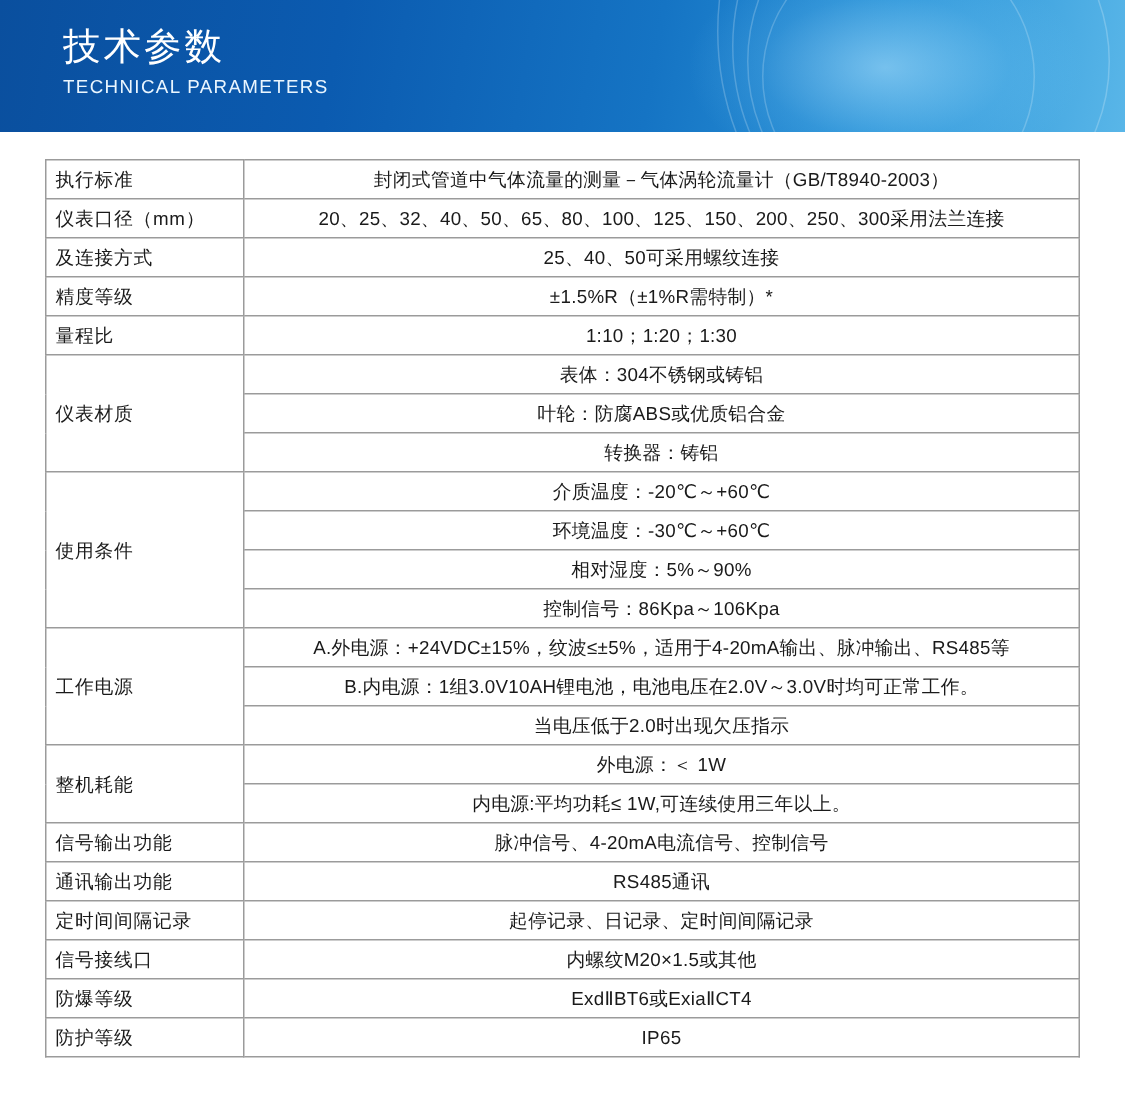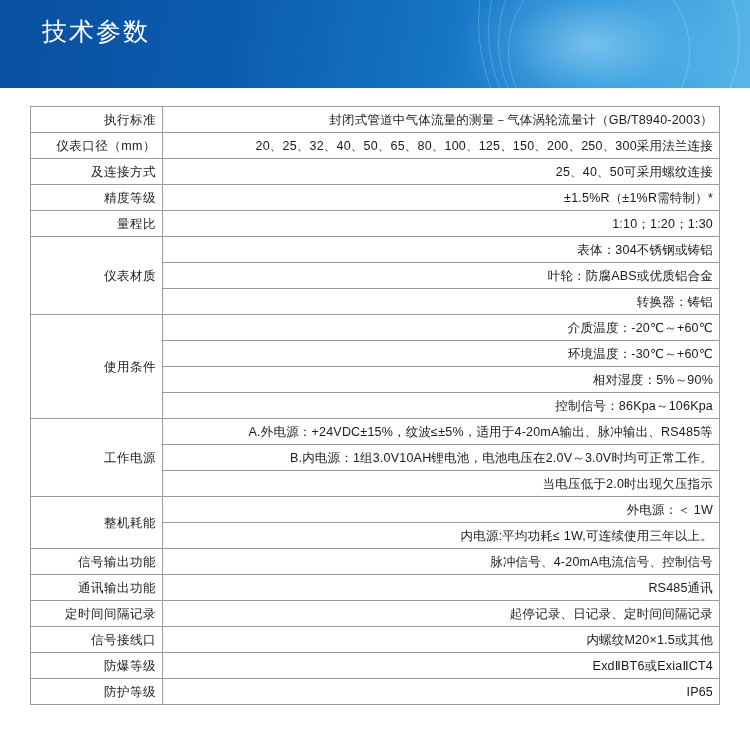--- a/index.html
+++ b/index.html
@@ -71,42 +71,43 @@
     border: 1px solid #9b9b9b;
     font-size: 12.5px;
     color: #1a1a1a;
     height: 26px;
     line-height: 16px;
     padding: 2px 6px;
     box-sizing: border-box;
   }
   td.label {
     width: 132px;
-    text-align: right;
+    text-align: left;
     vertical-align: middle;
     letter-spacing: 0.5px;
   }
   td.val {
-    text-align: right;
+    text-align: center;
     vertical-align: middle;
     padding-left: 9px;
     letter-spacing: 0.2px;
   }
 </style>
 </head>
 <body>
 
 <div class="banner">
   <div class="swoosh sw4"></div>
   <div class="swoosh sw1"></div>
   <div class="swoosh sw2"></div>
   <div class="swoosh sw3"></div>
   <div class="glow"></div>
   <div class="banner-text">
     <div class="banner-title">技术参数</div>
+    <div class="banner-sub">TECHNICAL PARAMETERS</div>
   </div>
 </div>
 
 <div class="table-wrap">
   <table class="spec">
     <tbody>
 
       <tr>
         <td class="label">执行标准</td>
         <td class="val">封闭式管道中气体流量的测量－气体涡轮流量计（GB/T8940-2003）</td>

